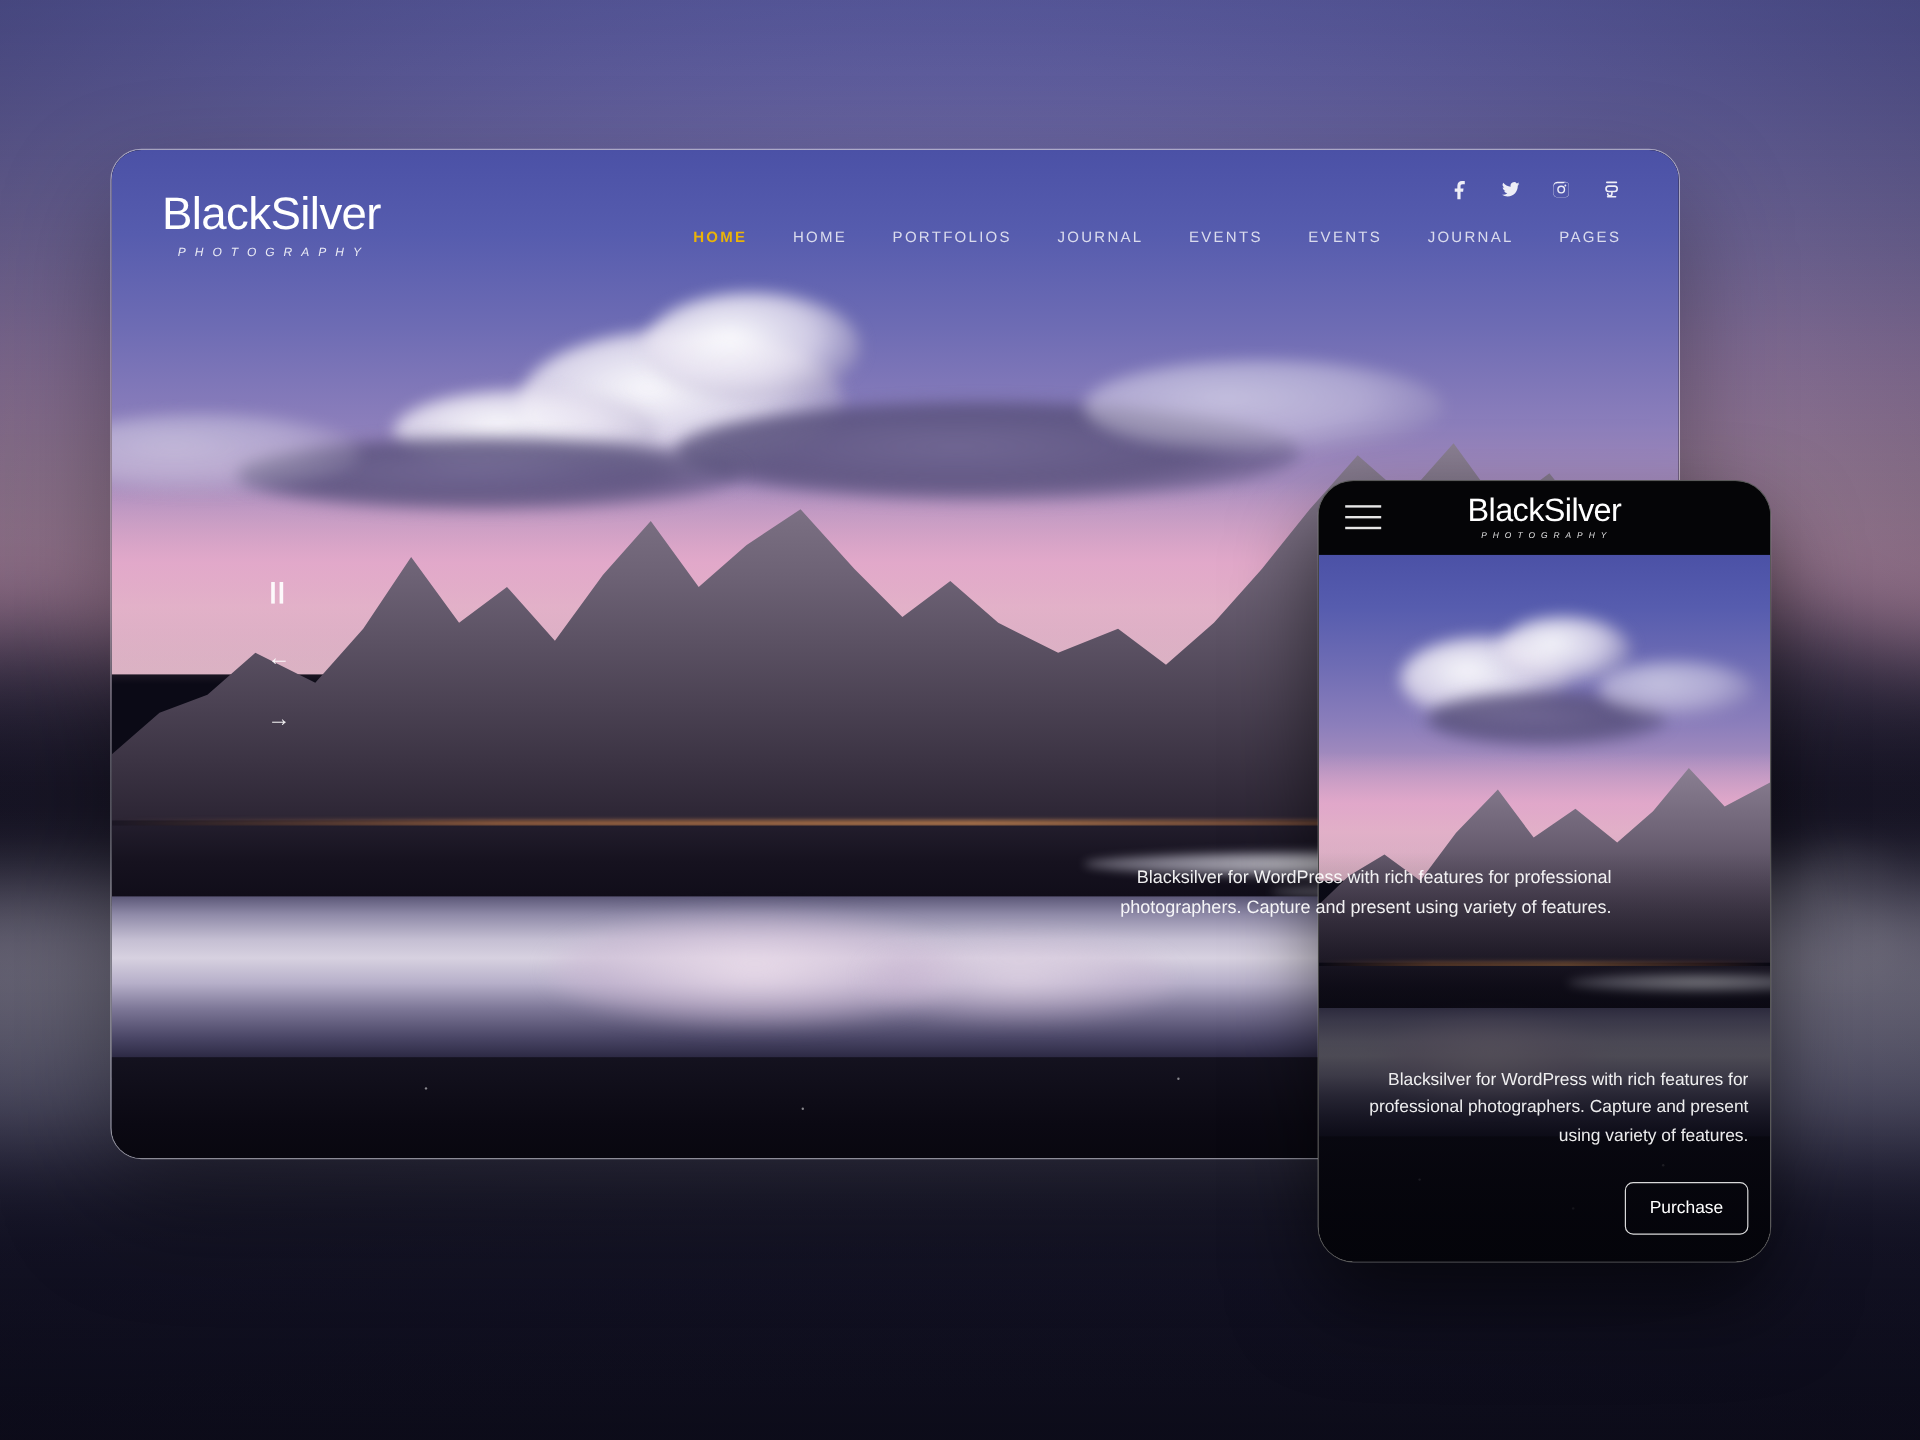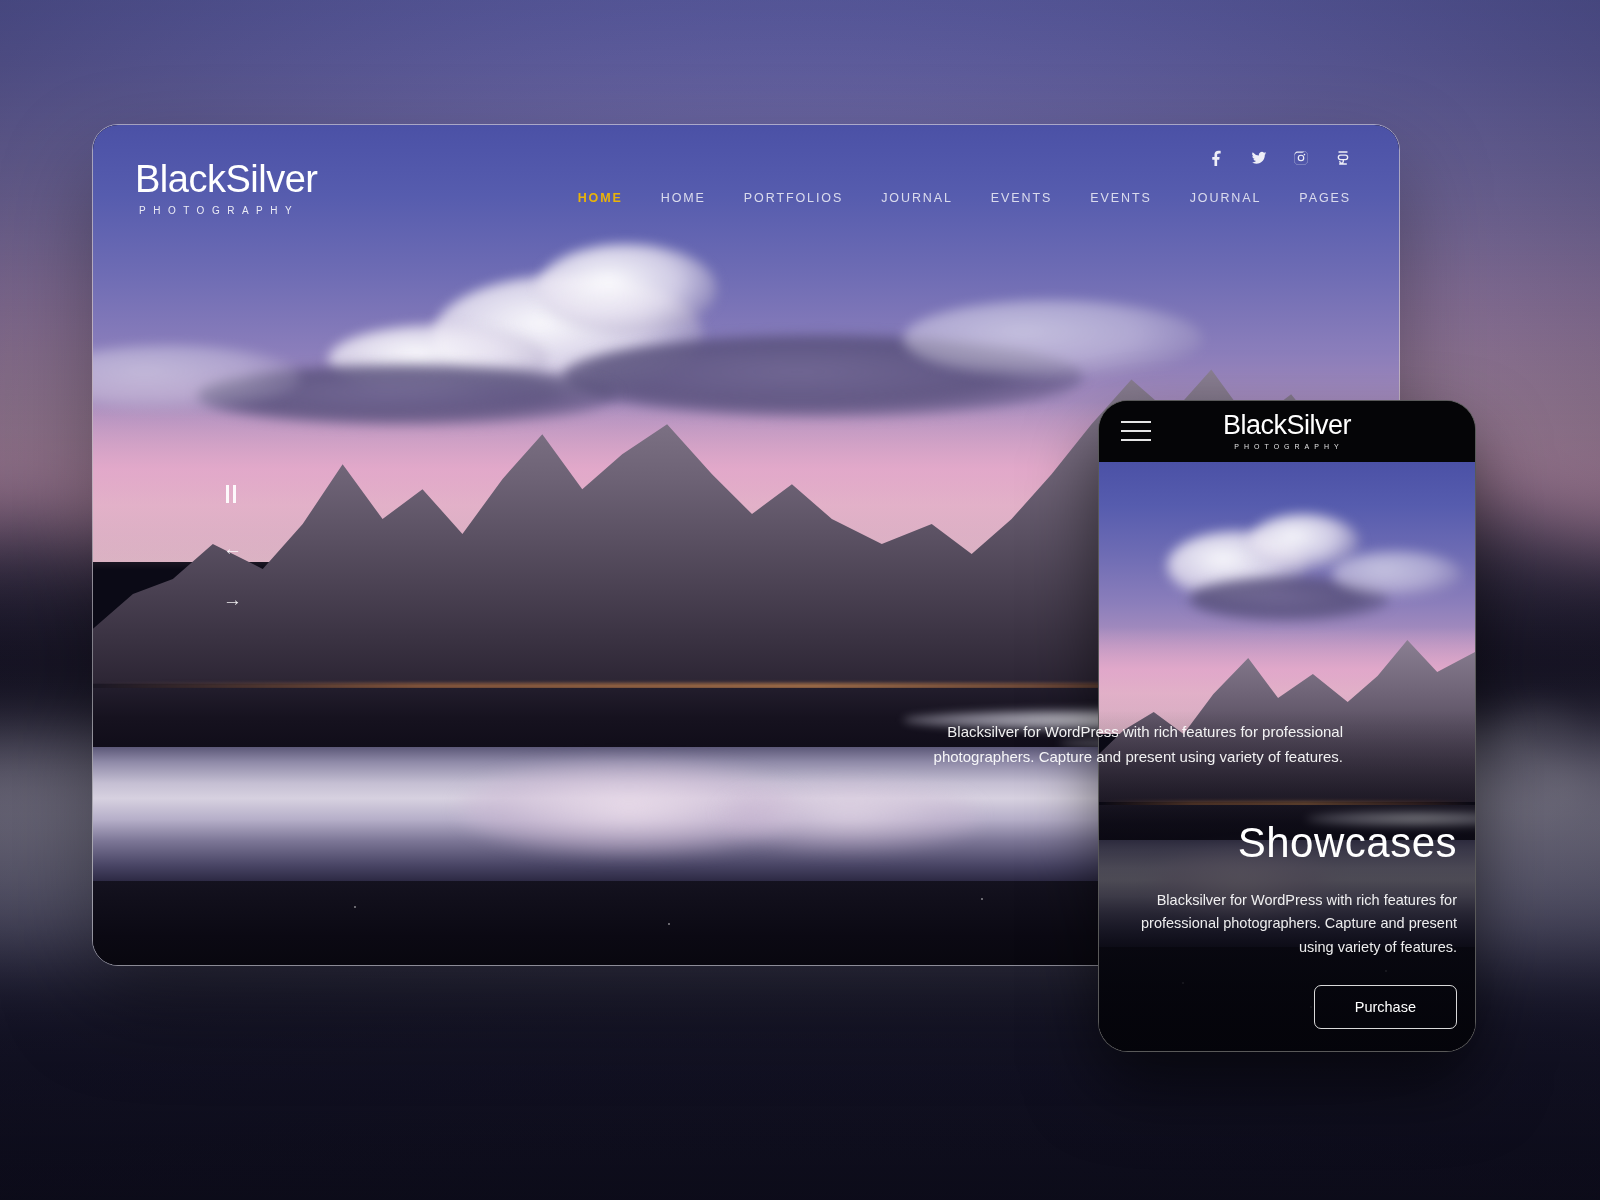--- a/index.html
+++ b/index.html
@@ -111,21 +111,21 @@
   #tablet-header {
     position:absolute; left:0; top:0; width:100%; height:140px; z-index:5;
     display:flex; align-items:flex-start;
   }
   .logo { position:absolute; left:42px; top:35px; }
   .logo-main {
     font-size:38px; font-weight:300; color:#fff; letter-spacing:-.5px; line-height:1;
   }
   .logo-sub {
     font-size:10px; color:rgba(255,255,255,.88); letter-spacing:7.5px;
-    margin-top:7px; padding-left:4px;
+    margin-top:7px; text-align:center; padding-left:4px;font-style:italic;
   }
   #tablet-nav {
     position:absolute; left:0; right:0; top:66px;
     display:flex; justify-content:flex-end; align-items:center;
     gap:38px; padding-right:48px;
   }
   .nav-item {
     font-size:12.5px; letter-spacing:1.9px; color:rgba(255,255,255,.78);
     cursor:pointer; white-space:nowrap;
   }
@@ -180,21 +180,21 @@
     padding:0 18px 24px 18px; text-align:right;
   }
   #phone-title {
     font-size:42px; font-weight:300; color:#fff; letter-spacing:.5px;
     line-height:1.1; margin-bottom:22px;
   }
   #phone-desc {
     font-size:14.5px; line-height:1.62; color:rgba(255,255,255,.92); margin-bottom:26px;
   }
   #purchase-btn {
-    display:inline-block; padding:13px 40px; border:1px solid rgba(255,255,255,.85);
+    display:inline-block; padding:13px 20px; border:1px solid rgba(255,255,255,.85);
     border-radius:7px; color:#fff; font-size:14.5px; background:transparent;
     cursor:pointer; font-family:inherit;
   }
   .phone-dark-overlay {
     position:absolute; left:0; bottom:0; width:100%; height:58%;
     background:linear-gradient(180deg, rgba(6,6,14,0) 0%, rgba(6,6,14,.62) 42%, rgba(4,4,10,.95) 100%);
     z-index:3;
   }
 </style>
 </head>
@@ -342,21 +342,20 @@
       <div class="reflect" style="left:14%;top:66%;width:180px;height:64px;"></div>
       <div class="sand-dark" style="top:82%;height:20%;"></div>
       <div class="speck" style="left:22%;top:88%;"></div>
       <div class="speck" style="left:56%;top:92%;"></div>
       <div class="speck" style="left:76%;top:86%;"></div>
     </div>
 
     <div class="phone-dark-overlay"></div>
 
     <div id="phone-body">
-      <div id="phone-title">Showcases</div>
       <div id="phone-desc">Blacksilver for WordPress with rich features for professional photographers. Capture and present using variety of features.</div>
       <button id="purchase-btn">Purchase</button>
     </div>
   </div>
 
   <div id="phone-header">
     <div id="phone-burger">
         <i></i>
         <i></i>
         <i></i>

